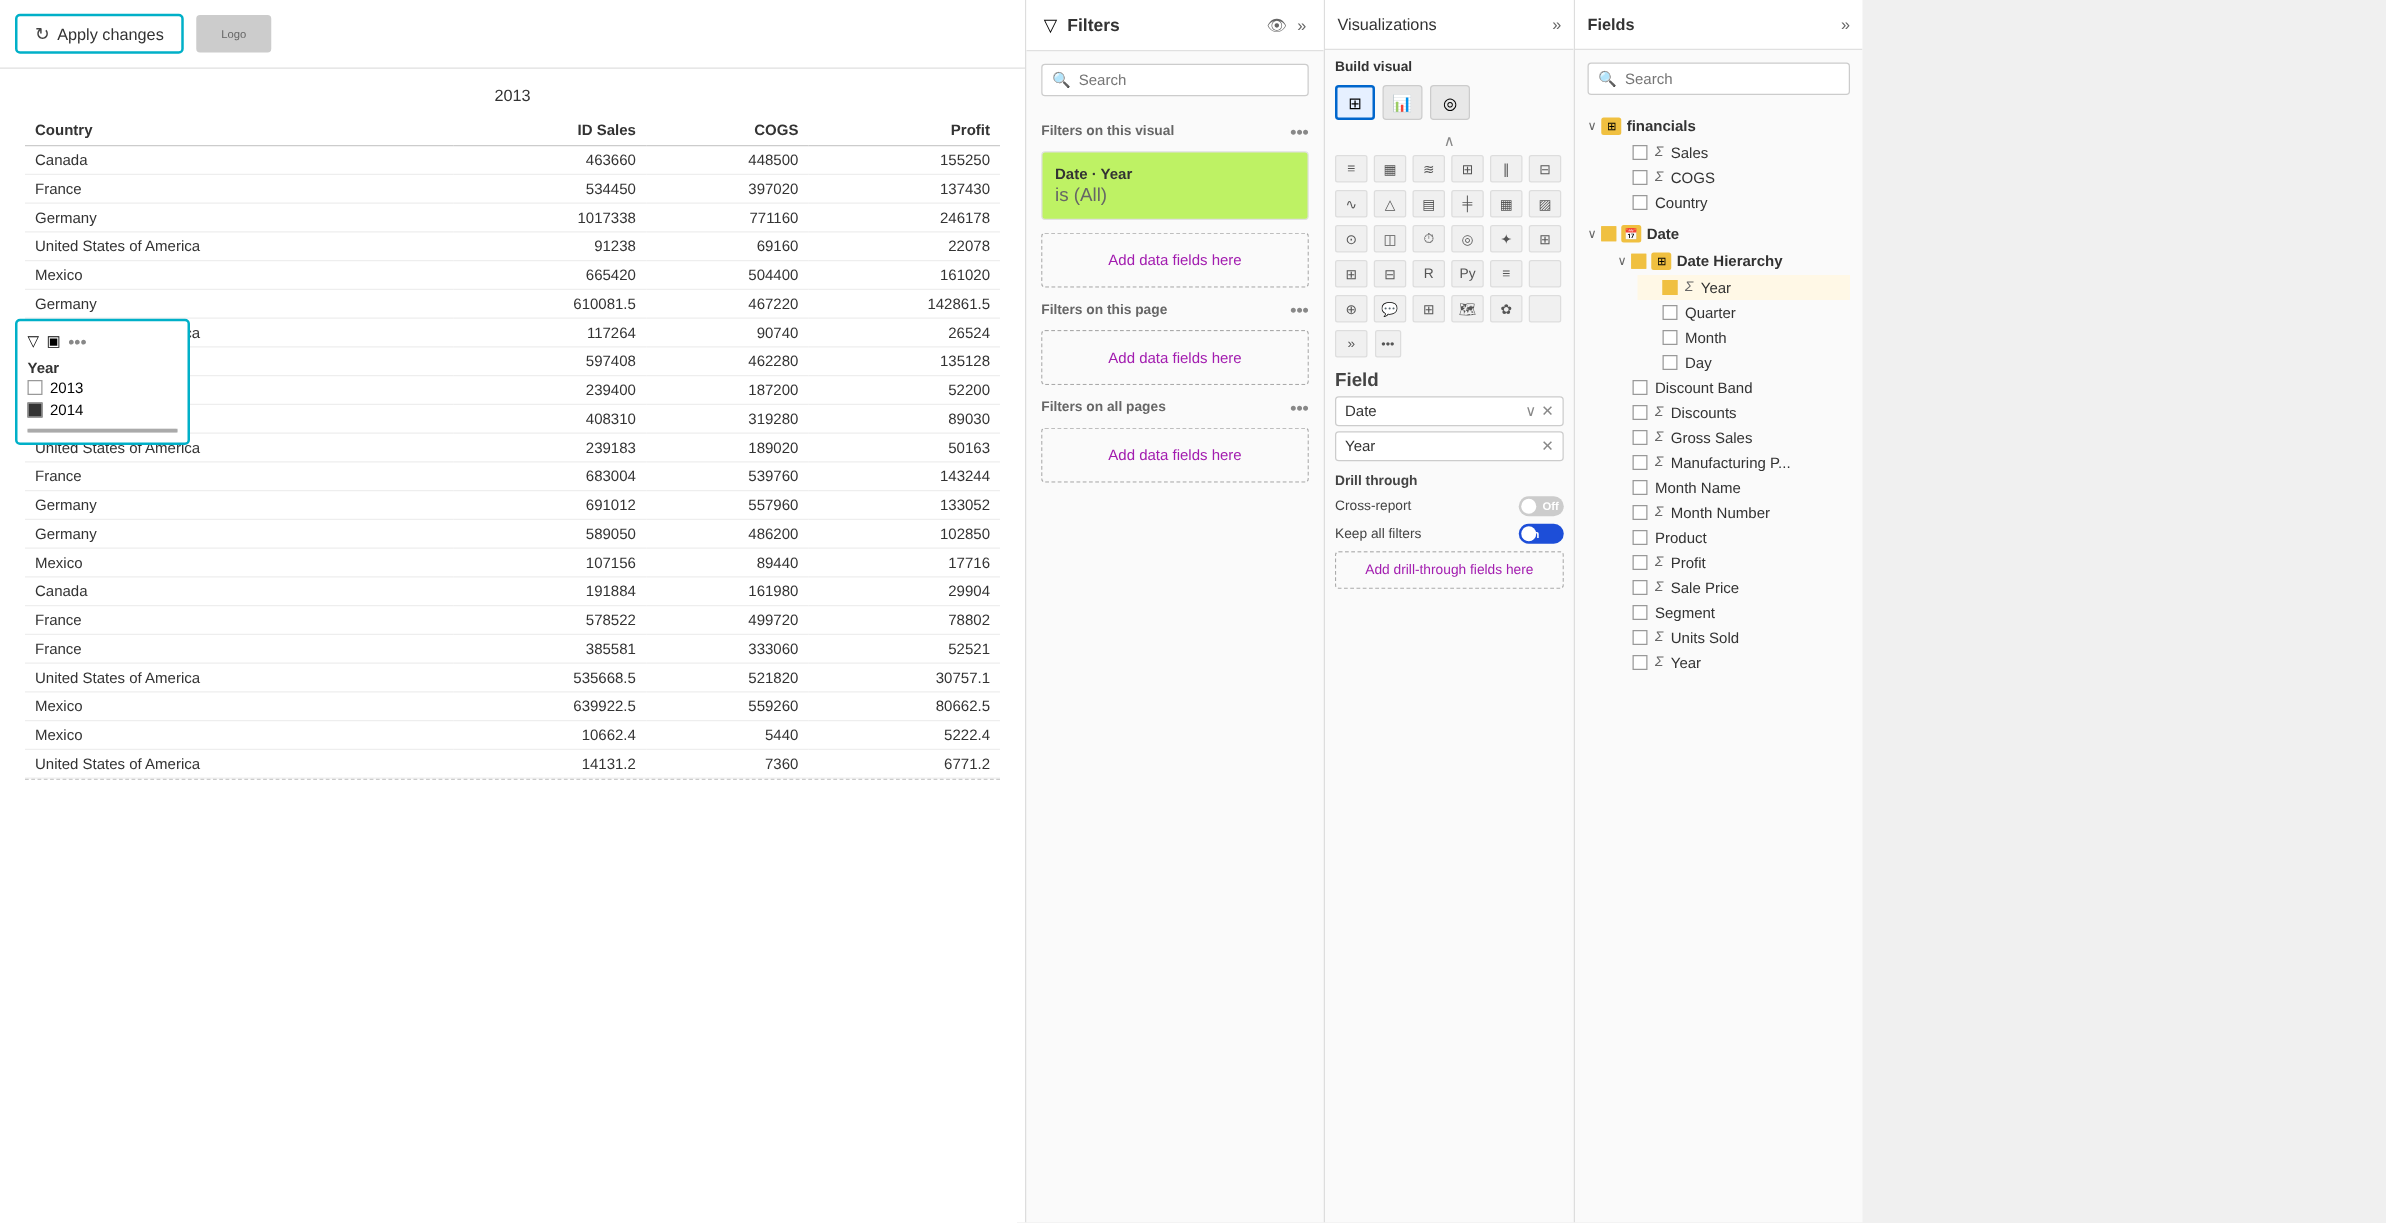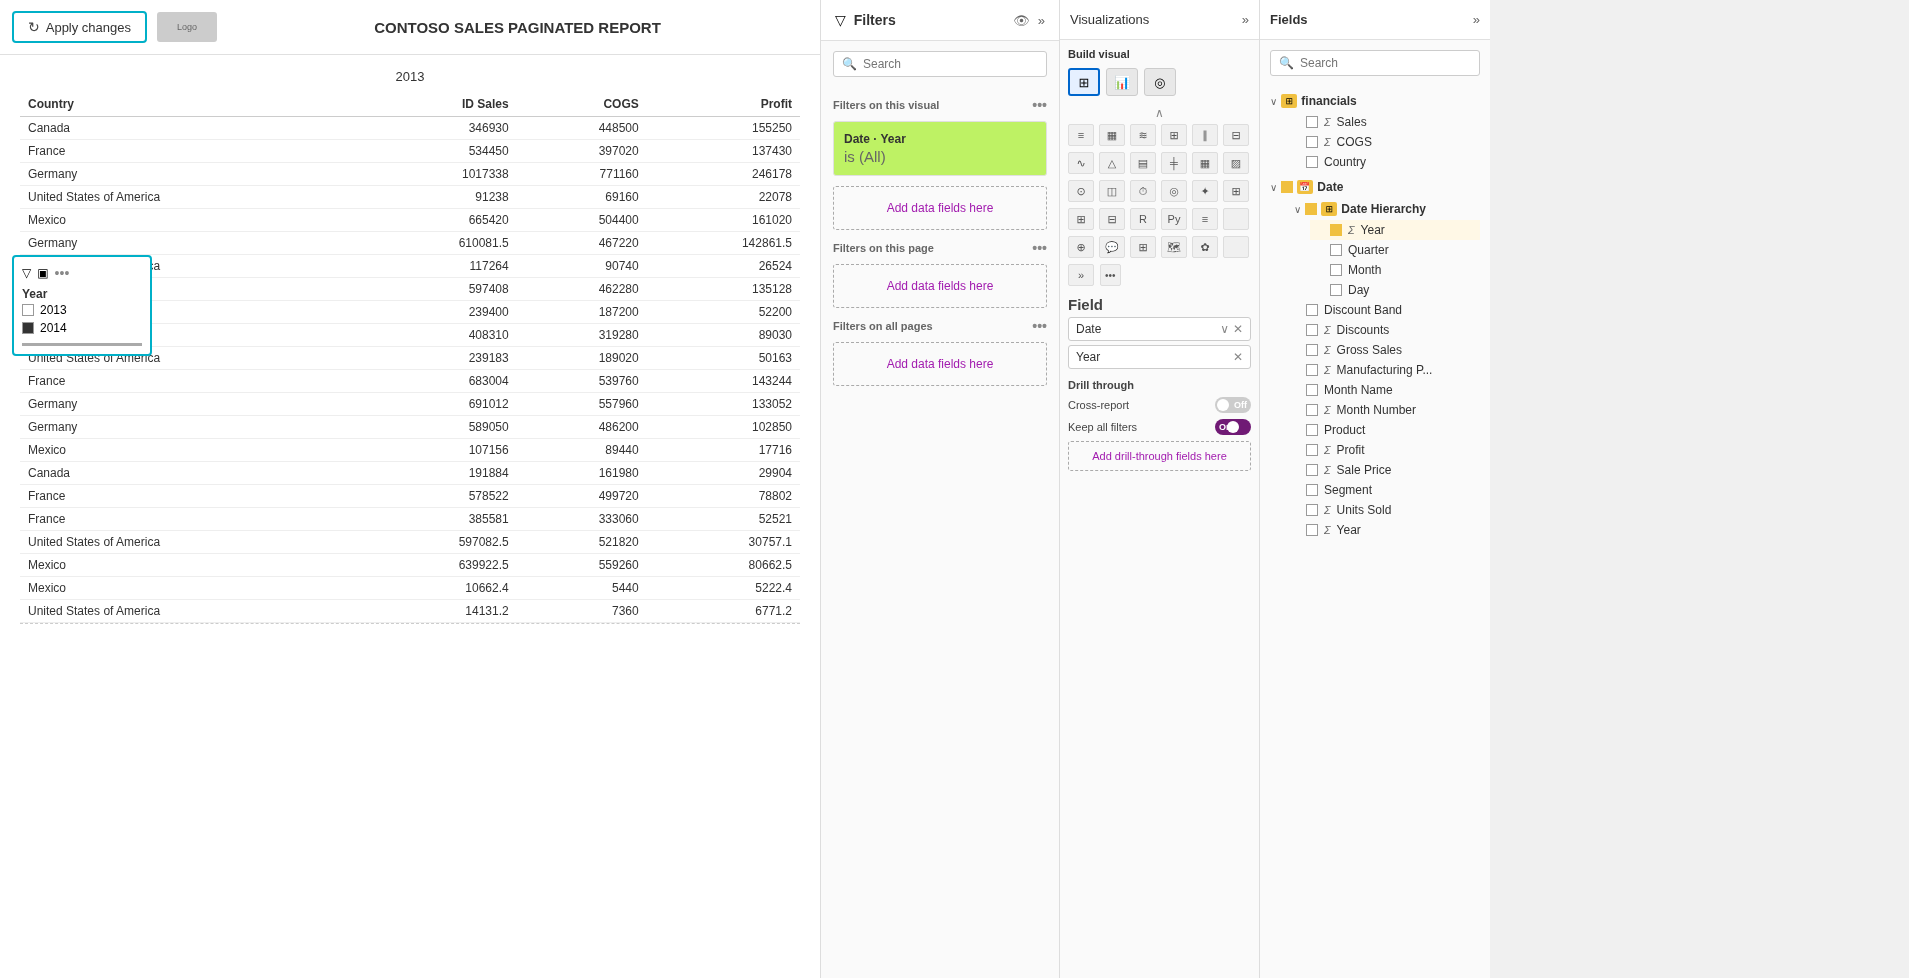--- a/index.html
+++ b/index.html
@@ -441,21 +441,21 @@
       height: 16px;
       border-radius: 8px;
       display: flex;
       align-items: center;
       padding: 2px;
       cursor: pointer;
       position: relative;
     }
 
     .toggle.off { background: #ccc; justify-content: flex-start; }
-    .toggle.on { background: #701a75; justify-content: center; }
+    .toggle.on { background: #1d4ed8; justify-content: flex-start; }
 
     .toggle-thumb {
       width: 12px;
       height: 12px;
       background: #fff;
       border-radius: 50%;
     }
 
     .toggle-text {
       font-size: 9px;
@@ -606,38 +606,37 @@
   <div class="toolbar">
     <button class="apply-btn">
       <span class="refresh-icon">↻</span>
       <span>Apply changes</span>
     </button>
     <div class="logo-area">
       <div class="logo-placeholder">
         <span>Logo</span>
       </div>
     </div>
-    <div class="report-title">CONTOSO SALES PAGINATED REPORT</div>
   </div>
 
   <div class="report-content">
     <div class="year-heading">2013</div>
     <table class="data-table">
       <thead>
         <tr>
           <th>Country</th>
           <th class="num">ID Sales</th>
           <th class="num">COGS</th>
           <th class="num">Profit</th>
         </tr>
       </thead>
       <tbody id="table-body">
       <tr>
             <td>Canada</td>
-            <td class="num">346930</td>
+            <td class="num">463660</td>
             <td class="num">448500</td>
             <td class="num">155250</td>
           </tr>
           <tr>
             <td>France</td>
             <td class="num">534450</td>
             <td class="num">397020</td>
             <td class="num">137430</td>
           </tr>
           <tr>
@@ -731,21 +730,21 @@
             <td class="num">78802</td>
           </tr>
           <tr>
             <td>France</td>
             <td class="num">385581</td>
             <td class="num">333060</td>
             <td class="num">52521</td>
           </tr>
           <tr>
             <td>United States of America</td>
-            <td class="num">597082.5</td>
+            <td class="num">535668.5</td>
             <td class="num">521820</td>
             <td class="num">30757.1</td>
           </tr>
           <tr>
             <td>Mexico</td>
             <td class="num">639922.5</td>
             <td class="num">559260</td>
             <td class="num">80662.5</td>
           </tr>
           <tr>

